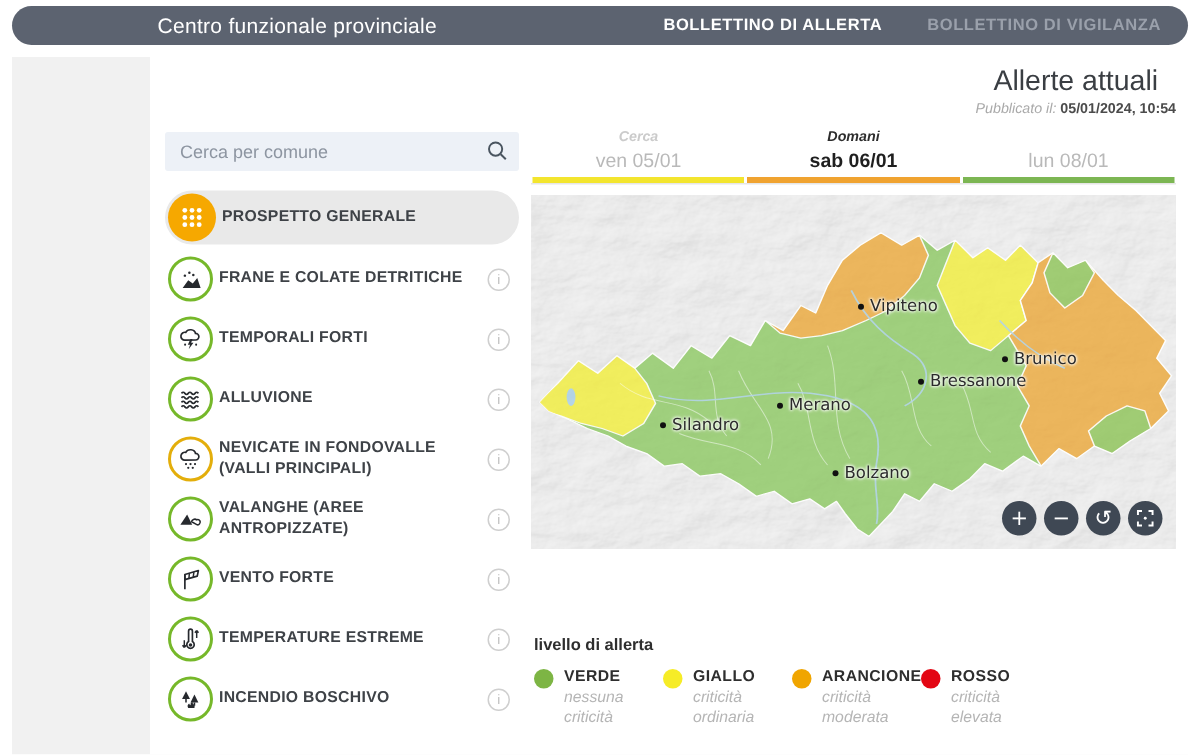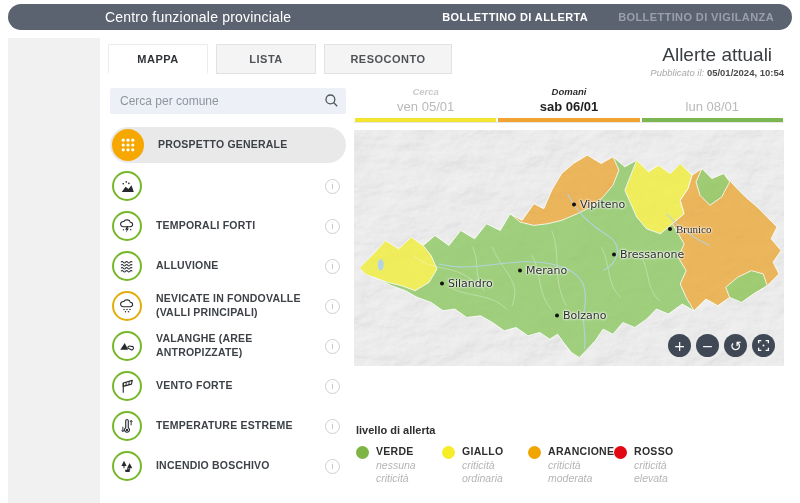--- a/index.html
+++ b/index.html
@@ -40,21 +40,21 @@
   .main-row { display:flex; gap:8px; flex:1; min-height:0; }
   .left-panel { width:238px; flex-shrink:0; padding-left:2px; }
 
   .search { position:relative; height:26px; background:#edf1f7; border-radius:2px; margin-top:2px; }
   .search input { width:100%; height:100%; border:none; background:transparent; outline:none;
     padding:0 28px 0 10px; font-size:12px; color:#333; font-family:inherit; }
   .search input::placeholder { color:#8d95a1; opacity:1; }
   .search .mag { position:absolute; right:7px; top:5px; }
 
   .cat-list { list-style:none; margin-top:13px; }
-  .cat-item { display:flex; align-items:center; gap:14px; min-height:34px; margin-bottom:6px;
+  .cat-item { display:flex; align-items:center; gap:4px; min-height:34px; margin-bottom:6px;
     padding:2px 6px 2px 2px; cursor:pointer; }
   .cat-item.active { background:#e9e9e9; border-radius:18px; }
   .cat-icon { width:30px; height:30px; border-radius:50%; border:2px solid #76b82a; background:#fff;
     display:flex; align-items:center; justify-content:center; flex-shrink:0; }
   .cat-item.active .cat-icon { border:none; width:32px; height:32px; }
   .cat-label { font-size:10.5px; font-weight:bold; color:#3e4247; letter-spacing:.2px; line-height:1.3; flex:1; }
   .info-icon { width:15px; height:15px; border:1px solid #cfcfcf; border-radius:50%; color:#bdbdbd;
     font-size:9px; line-height:13px; text-align:center; flex-shrink:0; margin-left:auto; cursor:pointer; }
 
   
@@ -108,25 +108,20 @@
       <a class="active">BOLLETTINO DI ALLERTA</a>
       <a class="inactive">BOLLETTINO DI VIGILANZA</a>
     </nav>
   </header>
 
   <div class="content-row">
     <div class="gutter"></div>
     <div class="card">
 
       <div class="tabbar-row">
-        <div class="tabs">
-          <div class="tab active">MAPPA</div>
-          <div class="tab">LISTA</div>
-          <div class="tab">RESOCONTO</div>
-        </div>
         <div class="title-block">
           <h1>Allerte attuali</h1>
           <div class="published">
             <em>Pubblicato il:</em>
             <b>05/01/2024, 10:54</b>
           </div>
         </div>
       </div>
 
       <div class="main-row">
@@ -165,20 +160,21 @@
 
             <li class="cat-item">
               <span class="cat-icon" style="border-color: rgb(118, 184, 42);">
                 <svg width="18" height="18" viewBox="0 0 24 24">
                     <path d="M5 20 L10 13 L14 16 L18 11 L21 20 Z" fill="#26292e"></path>
                     <circle cx="7" cy="9" r="1.1" fill="#26292e"></circle>
                     <circle cx="11" cy="6.5" r="1.1" fill="#26292e"></circle>
                     <circle cx="14.5" cy="8.5" r="1.1" fill="#26292e"></circle>
                   </svg>
               </span>
+              <span class="cat-label">FRANE E COLATE DETRITICHE</span>
               <span class="info-icon">i</span>
             </li>
 
             <li class="cat-item">
               <span class="cat-icon" style="border-color: rgb(118, 184, 42);">
                 <svg width="18" height="18" viewBox="0 0 24 24">
                     <path d="M7 13 a3.5 3.5 0 1 1 .8 -6.9 a4.5 3.8 0 0 1 8.6 .9 a2.8 2.8 0 0 1 .2 5.9 Z" fill="none" stroke="#26292e" stroke-width="1.5"></path>
                     <path d="M12 12 L9.6 17 H11.6 L10.4 21 L14.6 15.4 H12.6 L13.8 12 Z" fill="#26292e"></path>
                     <circle cx="7.2" cy="17" r=".9" fill="#26292e"></circle>
                     <circle cx="17" cy="17" r=".9" fill="#26292e"></circle>
@@ -332,21 +328,21 @@
                 <ellipse cx="27" cy="161" rx="3" ry="7" fill="var(--river_blue)"></ellipse>
 
                 <rect width="435" height="282" filter="url(#hillshade)" opacity="0.13"></rect>
               </g>
             </svg>
 
             <div class="city" style="left: 218px; top: 74px;">
               <span class="city-dot"></span>
               <span>Vipiteno</span>
             </div>
-            <div class="city" style="left: 314px; top: 99px; font-family: Liberation Serif, serif;">
+            <div class="city" style="left: 314px; top: 109px;">
               <span class="city-dot"></span>
               <span>Brunico</span>
             </div>
             <div class="city" style="left: 258px; top: 124px;">
               <span class="city-dot"></span>
               <span>Bressanone</span>
             </div>
             <div class="city" style="left: 164px; top: 140px;">
               <span class="city-dot"></span>
               <span>Merano</span>

